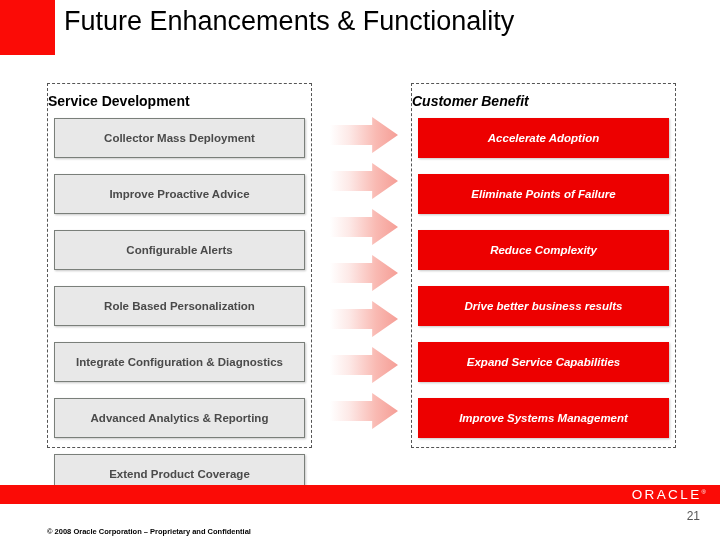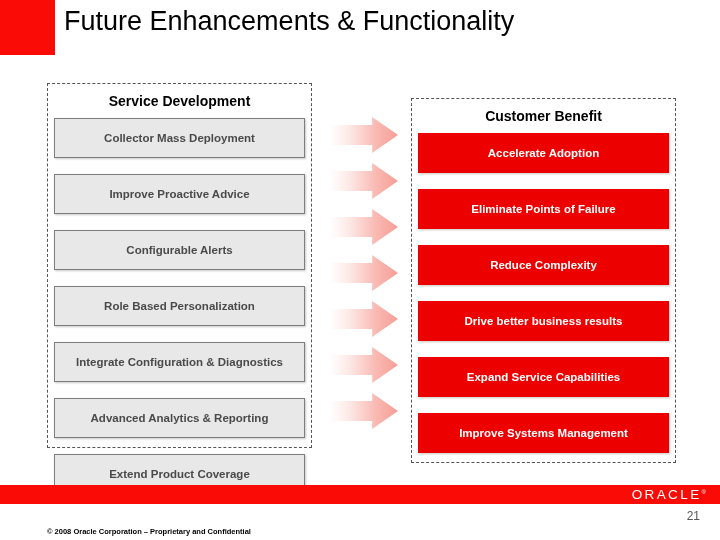--- a/index.html
+++ b/index.html
@@ -48,27 +48,28 @@
 
   .col-left {
     left: 47px;
     top: 83px;
     width: 265px;
     height: 365px;
   }
 
   .col-right {
     left: 411px;
-    top: 98px;
+    top: 83px;
     width: 265px;
     height: 365px;
+    font-style: italic;
   }
 
   .col-header {
-    text-align: center;
+    text-align: left;
     font-size: 14px;
     font-weight: bold;
     color: #000000;
     height: 34px;
     line-height: 34px;
     white-space: nowrap;
   }
 
   .col-body {
     padding: 0 6px 0 6px;

